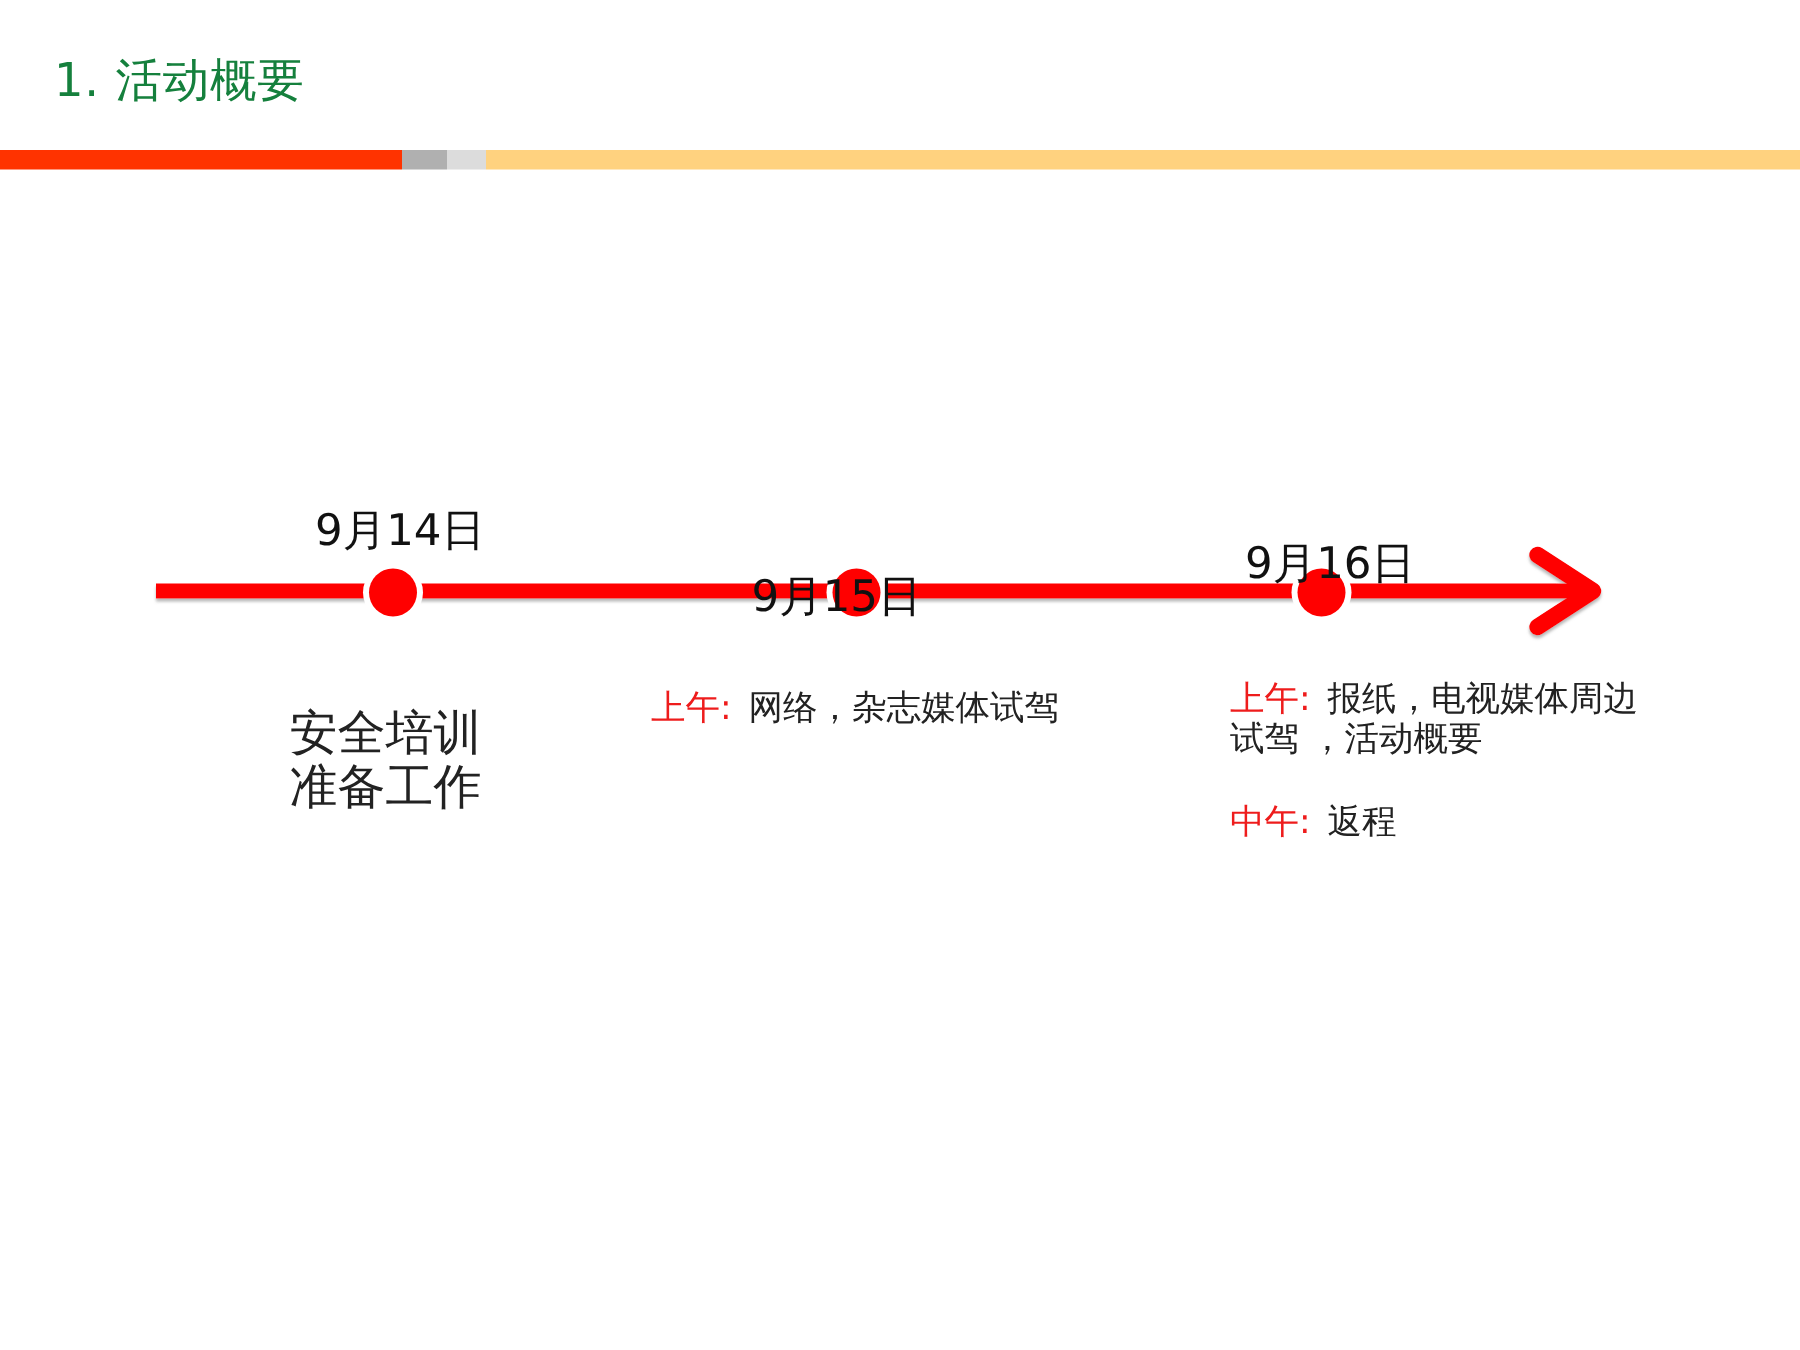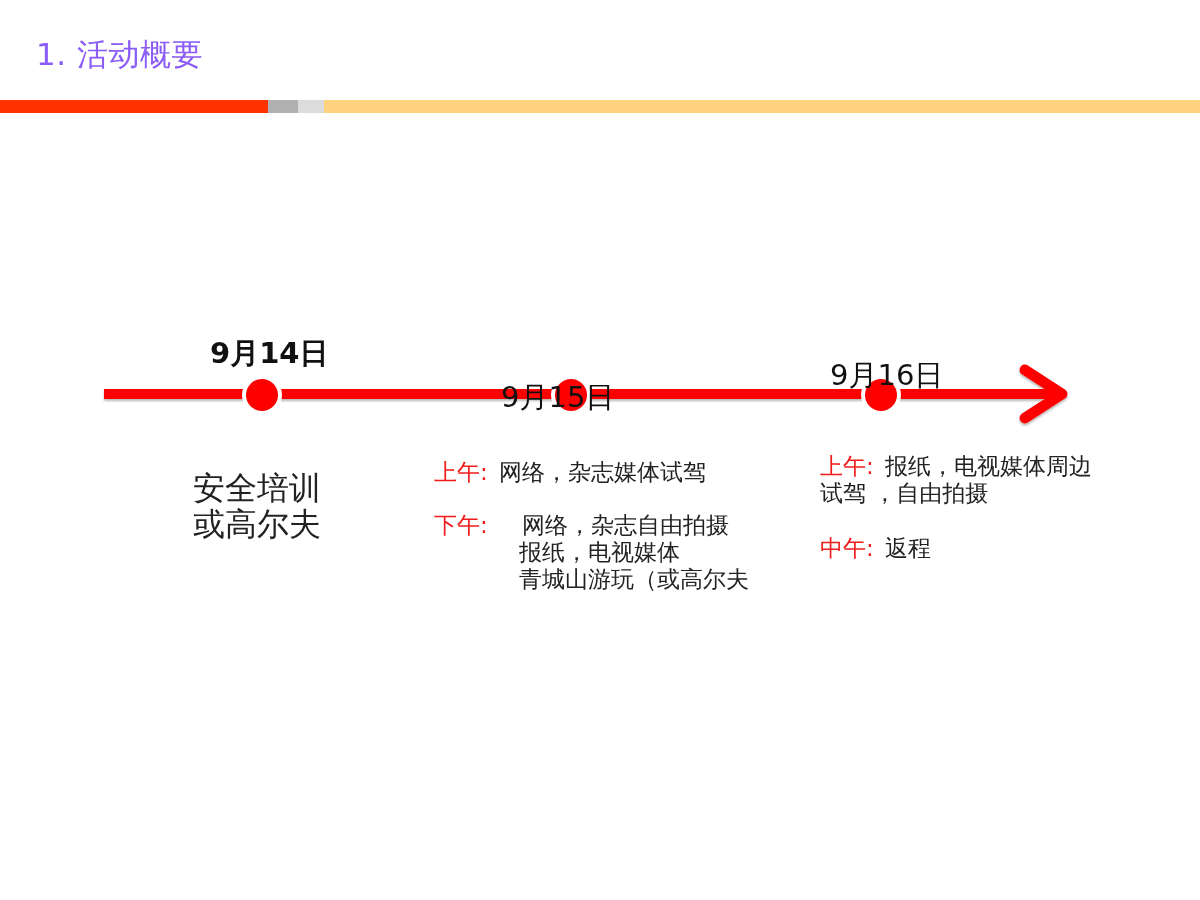--- a/index.html
+++ b/index.html
@@ -14,21 +14,21 @@
       overflow: hidden;
       font-family: "DejaVu Sans", "Liberation Sans", sans-serif;
       color: #1a1a1a;
     }
     .slide-title {
       position: absolute;
       left: 36px;
       top: 34px;
       font-size: 31px;
       line-height: 40px;
-      color: #8b5cf6;
+      color: #15803d;
       letter-spacing: 0.5px;
     }
     .header-bar {
       position: absolute;
       left: 0;
       top: 100px;
       width: 1200px;
       height: 13px;
       display: flex;
     }
@@ -89,52 +89,44 @@
   <g>
     <circle cx="262" cy="395" r="20" fill="#ffffff"></circle>
     <circle cx="262" cy="395" r="16" fill="#ff0000"></circle>
     <circle cx="571" cy="395" r="20" fill="#ffffff"></circle>
     <circle cx="571" cy="395" r="16" fill="#ff0000"></circle>
     <circle cx="881" cy="395" r="20" fill="#ffffff"></circle>
     <circle cx="881" cy="395" r="16" fill="#ff0000"></circle>
   </g>
 </svg>
 
-<div class="date-label" style="left:210px; top:336px;font-weight:bold;">9月14日</div>
+<div class="date-label" style="left:210px; top:336px;">9月14日</div>
 <div class="date-label" style="left:501px; top:336px;margin-top:44px;">9月15日</div>
 <div class="date-label" style="left:830px; top:358px;">9月16日</div>
 
 <div class="desc" style="left:193px; top:470px; line-height:36px; font-size:32px;">
   <span class="row">安全培训</span>
-  <span class="row">或高尔夫</span>
+  <span class="row">准备工作</span>
 </div>
 
 <div class="desc" style="left:434px; top:459px;">
   <div>
     <span class="red">上午:</span>
     <span style="margin-left:4px;">网络，杂志媒体试驾</span>
   </div>
   <div class="gap"></div>
-  <div style="position:relative;">
-    <span class="red">下午:</span>
-    <span style="position:absolute; left:88px; top:0;">
-      <span class="row">网络，杂志自由拍摄</span>
-      <span class="row" style="margin-left:-3px;">报纸，电视媒体</span>
-      <span class="row" style="margin-left:-3px;">青城山游玩（或高尔夫</span>
-    </span>
-  </div>
   <div style="height:108px;"></div>
 </div>
 
 <div class="desc" style="left:820px; top:453px;">
   <div>
     <span class="row">
       <span class="red">上午:</span>
       <span style="margin-left:4px;text-align:center;">报纸，电视媒体周边</span>
     </span>
-    <span class="row">试驾 ，自由拍摄</span>
+    <span class="row">试驾 ，活动概要</span>
   </div>
   <div style="height:28px;"></div>
   <div>
     <span class="red">中午:</span>
     <span style="margin-left:4px;">返程</span>
   </div>
 </div>
 
 </body></html>

